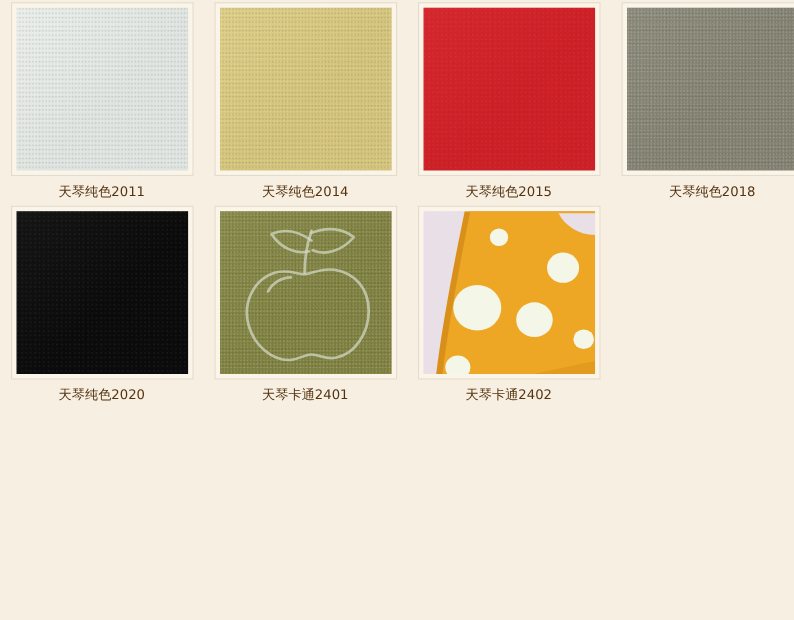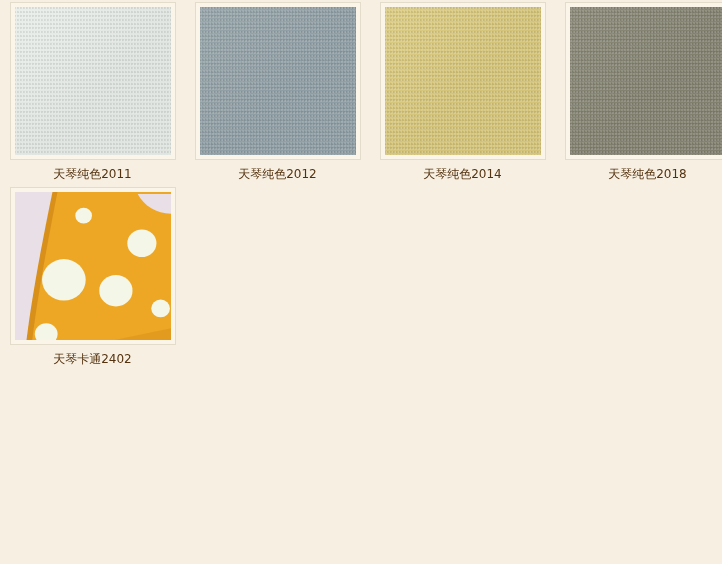--- a/index.html
+++ b/index.html
@@ -117,35 +117,59 @@
 
 <div id="gallery">
     <div class="cell">
       <div class="frame">
         <div class="swatch fine" style="background: linear-gradient(135deg, rgb(233, 238, 234) 0%, rgb(223, 228, 224) 55%, rgb(223, 228, 224) 100%);"></div>
       </div>
       <div class="caption">天琴纯色2011</div>
     </div>
     <div class="cell">
       <div class="frame">
-        <div class="swatch fine" style="background: linear-gradient(135deg, rgb(151, 165, 170) 0%, rgb(142, 157, 163) 55%, rgb(142, 157, 163) 100%);"></div>
-      </div>
-      <div class="caption">天琴纯色2012</div>
-    </div>
-    <div class="cell">
-      <div class="frame">
         <div class="swatch fine" style="background: linear-gradient(135deg, rgb(220, 205, 133) 0%, rgb(211, 195, 120) 55%, rgb(211, 195, 120) 100%);"></div>
       </div>
       <div class="caption">天琴纯色2014</div>
     </div>
     <div class="cell">
       <div class="frame">
+        <div class="swatch smooth" style="background: linear-gradient(135deg, rgb(212, 40, 45) 0%, rgb(204, 32, 38) 55%, rgb(204, 32, 38) 100%);"></div>
+      </div>
+      <div class="caption">天琴纯色2015</div>
+    </div>
+    <div class="cell">
+      <div class="frame">
         <div class="swatch fine" style="background: linear-gradient(135deg, rgb(139, 138, 121) 0%, rgb(129, 128, 111) 55%, rgb(129, 128, 111) 100%);"></div>
       </div>
       <div class="caption">天琴纯色2018</div>
+    </div>
+    <div class="cell">
+      <div class="frame">
+        <div class="swatch smooth" style="background: linear-gradient(135deg, rgb(21, 21, 21) 0%, rgb(11, 11, 11) 55%, rgb(11, 11, 11) 100%);"></div>
+      </div>
+      <div class="caption">天琴纯色2020</div>
+    </div>
+    <div class="cell">
+      <div class="frame">
+        <div class="swatch fine" style="background: linear-gradient(135deg, rgb(134, 136, 71) 0%, rgb(125, 127, 62) 55%, rgb(125, 127, 62) 100%);">
+          <div class="motif-apple">
+<svg viewBox="0 0 150 150" preserveAspectRatio="none" xmlns="http://www.w3.org/2000/svg">
+  <g fill="none" stroke="rgba(210,218,198,0.72)" stroke-width="2.4" stroke-linecap="round" stroke-linejoin="round">
+    <path d="M47 57 C28 64 20 86 25 105 C30 124 46 138 62 137 C70 136 74 132 80 132 C87 132 92 137 101 135 C118 132 130 112 130 92 C130 71 118 57 100 54 C88 52 80 58 74 58 C67 58 58 53 47 57 Z"></path>
+    <path d="M74 57 C74 44 76 30 80 18"></path>
+    <path d="M80 20 C94 14 108 16 117 24 C106 37 92 41 81 36"></path>
+    <path d="M80 27 C68 18 56 16 45 21 C53 34 66 40 78 37"></path>
+    <path d="M42 74 C46 66 54 61 62 61"></path>
+  </g>
+</svg>
+          </div>
+        </div>
+      </div>
+      <div class="caption">天琴卡通2401</div>
     </div>
     <div class="cell">
       <div class="frame">
         <div class="swatch smooth" style="background: linear-gradient(135deg, rgb(238, 227, 234) 0%, rgb(231, 221, 228) 55%, rgb(231, 221, 228) 100%);">
           <div class="motif-dots">
 <svg viewBox="0 0 150 150" preserveAspectRatio="none" xmlns="http://www.w3.org/2000/svg">
   <rect x="0" y="0" width="150" height="150" fill="#e9dfe6"></rect>
   <path d="M38 -10 L160 -10 L160 160 L10 160 C14 120 24 60 38 -10 Z" fill="#d9901a"></path>
   <path d="M42 -6 L158 -6 L158 156 L16 156 C20 116 30 58 42 -6 Z" fill="#eda724"></path>
   <path d="M118 2 L150 2 L150 22 C136 22 124 14 118 2 Z" fill="#e9dfe6"></path>

